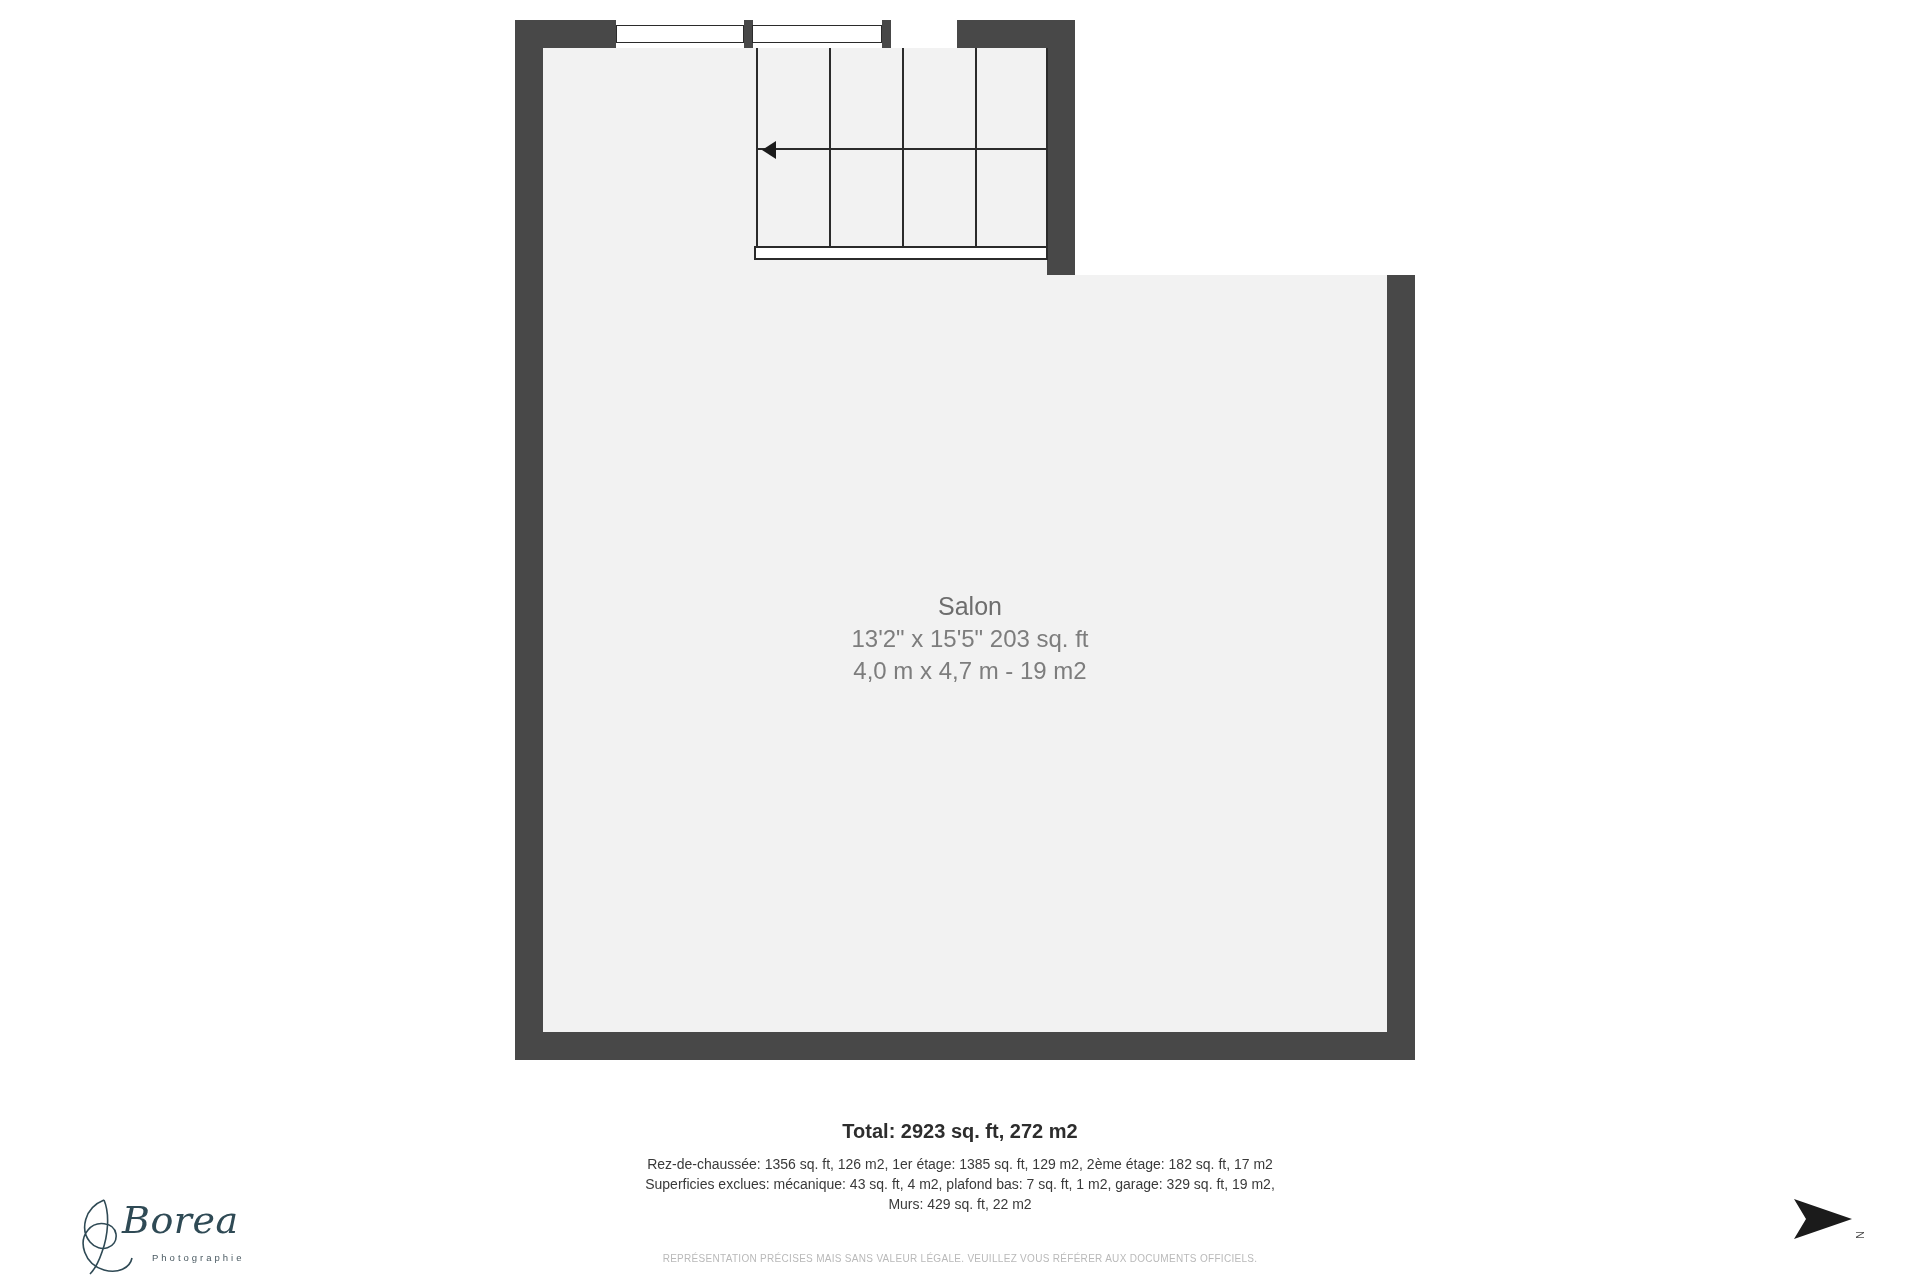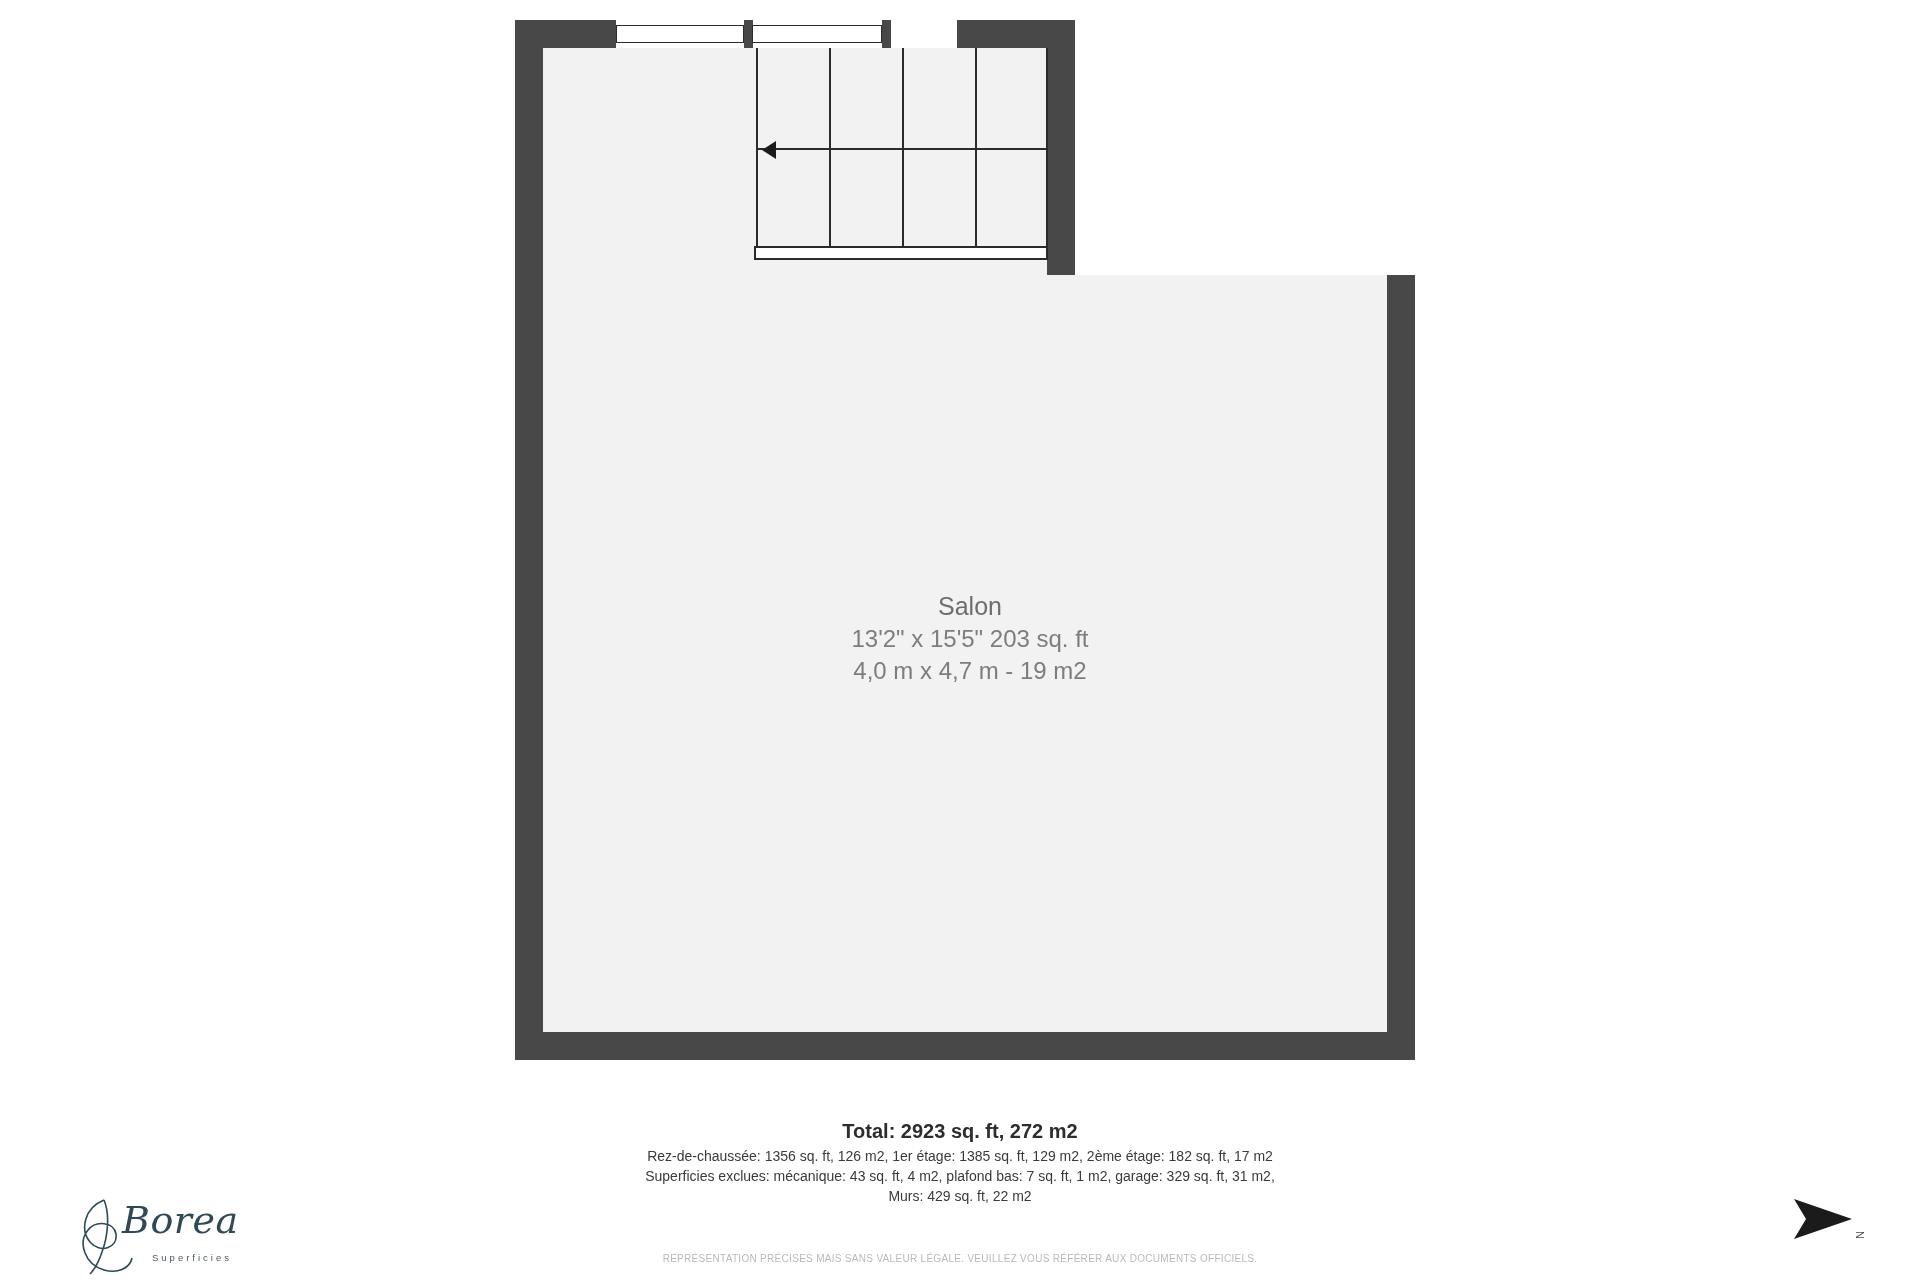--- a/index.html
+++ b/index.html
@@ -148,21 +148,21 @@
     left: 360px;
     top: 1120px;
     width: 1200px;
     text-align: center;
     color: #3c3c3c;
   }
   #summary .total {
     font-size: 20px;
     font-weight: bold;
     color: #2d2d2d;
-    margin-bottom: 4px;
+    margin-bottom: 12px;
   }
   #summary .line {
     font-size: 14px;
     color: #3a3a3a;
     line-height: 1.42;
   }
   #disclaimer {
     position: absolute;
     left: 360px;
     top: 1253px;
@@ -253,35 +253,35 @@
     <div id="room-label">
       <div class="rname">Salon</div>
       <div class="rdim">13'2" x 15'5" 203 sq. ft</div>
       <div class="rdim">4,0 m x 4,7 m - 19 m2</div>
     </div>
   </div>
 
   <div id="summary">
     <div class="total">Total: 2923 sq. ft, 272 m2</div>
     <div class="line">Rez-de-chaussée: 1356 sq. ft, 126 m2, 1er étage: 1385 sq. ft, 129 m2, 2ème étage: 182 sq. ft, 17 m2</div>
-    <div class="line">Superficies exclues: mécanique: 43 sq. ft, 4 m2, plafond bas: 7 sq. ft, 1 m2, garage: 329 sq. ft, 31 m2,</div>
+    <div class="line">Superficies exclues: mécanique: 43 sq. ft, 4 m2, plafond bas: 7 sq. ft, 1 m2, garage: 329 sq. ft, 19 m2,</div>
     <div class="line">Murs: 429 sq. ft, 22 m2</div>
   </div>
 
   <div id="disclaimer">REPRÉSENTATION PRÉCISES MAIS SANS VALEUR LÉGALE. VEUILLEZ VOUS RÉFÉRER AUX DOCUMENTS OFFICIELS.</div>
 
   <div id="logo">
     <svg id="logo-swirl" width="230" height="95" viewBox="0 0 230 95">
       <g fill="none" stroke="#2f4a55" stroke-width="1.6">
         <path d="M44 10 C24 18, 20 40, 30 52 C40 64, 58 58, 56 44 C54 32, 36 30, 28 40 C18 52, 24 74, 44 80 C58 84, 70 78, 72 68"></path>
         <path d="M44 10 C50 24, 48 46, 42 62 C38 74, 34 80, 30 84"></path>
       </g>
     </svg>
     <div class="brand">Borea</div>
-    <div class="sub">Superficies</div>
+    <div class="sub">Photographie</div>
   </div>
 
   <div id="north">
     <svg width="78" height="48" viewBox="0 0 78 48">
       <path d="M4 4 L62 24 L4 44 L16 24 Z" fill="#1b1b1b"></path>
     </svg>
     <div class="nlabel">N</div>
   </div>
 
 </div>

